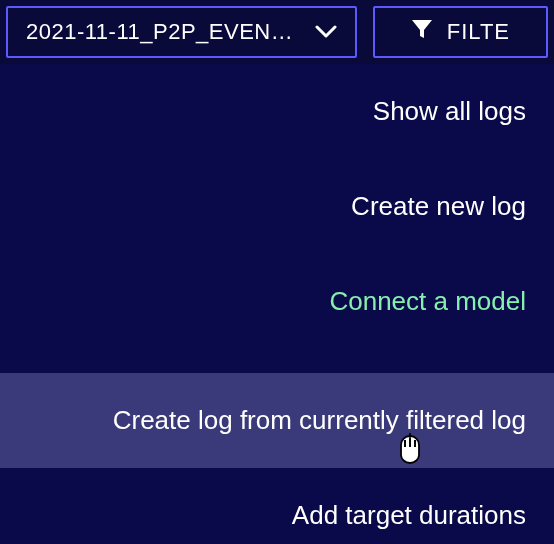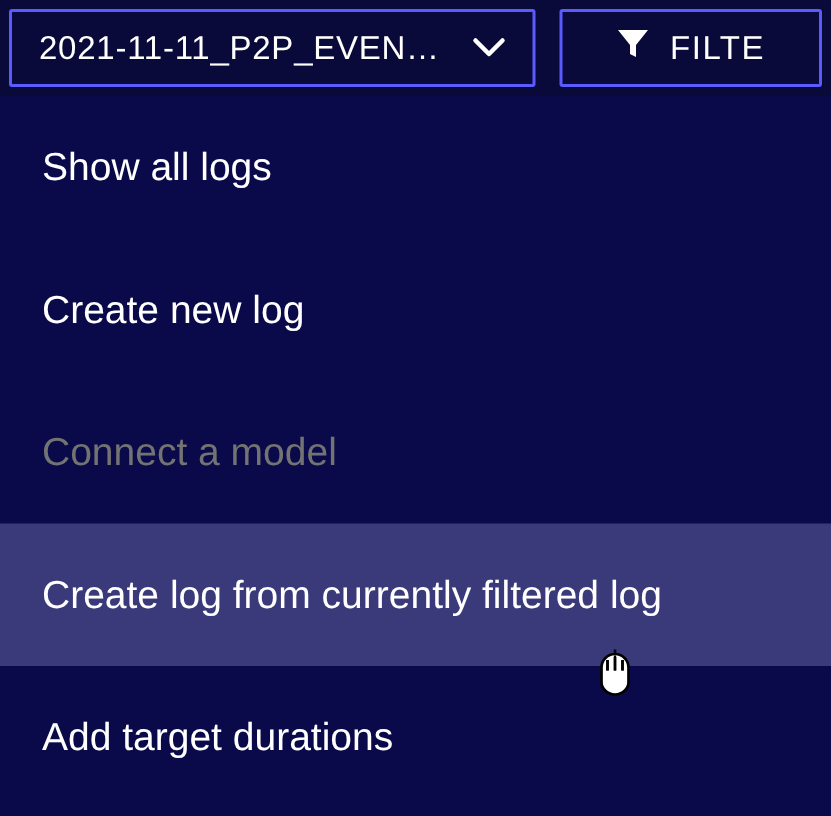--- a/index.html
+++ b/index.html
@@ -70,27 +70,29 @@
       display: flex;
       flex-direction: column;
     }
     .menu-item {
       padding: 32px 28px;
       color: #ffffff;
       font-size: 26px;
       font-weight: 400;
       cursor: pointer;
       position: relative;
+      text-align: right;
     }
     .menu-item.disabled {
-      color: #737373;
+      color: #86efac;
       cursor: default;
     }
     .menu-item.hovered {
       background: #3a3a7a;
+      margin-top: 24px;
     }
     .pointer-cursor {
       position: absolute;
       top: 432px;
       left: 396px;
       pointer-events: none;
       z-index: 100;
     }
   </style>
 </head>

